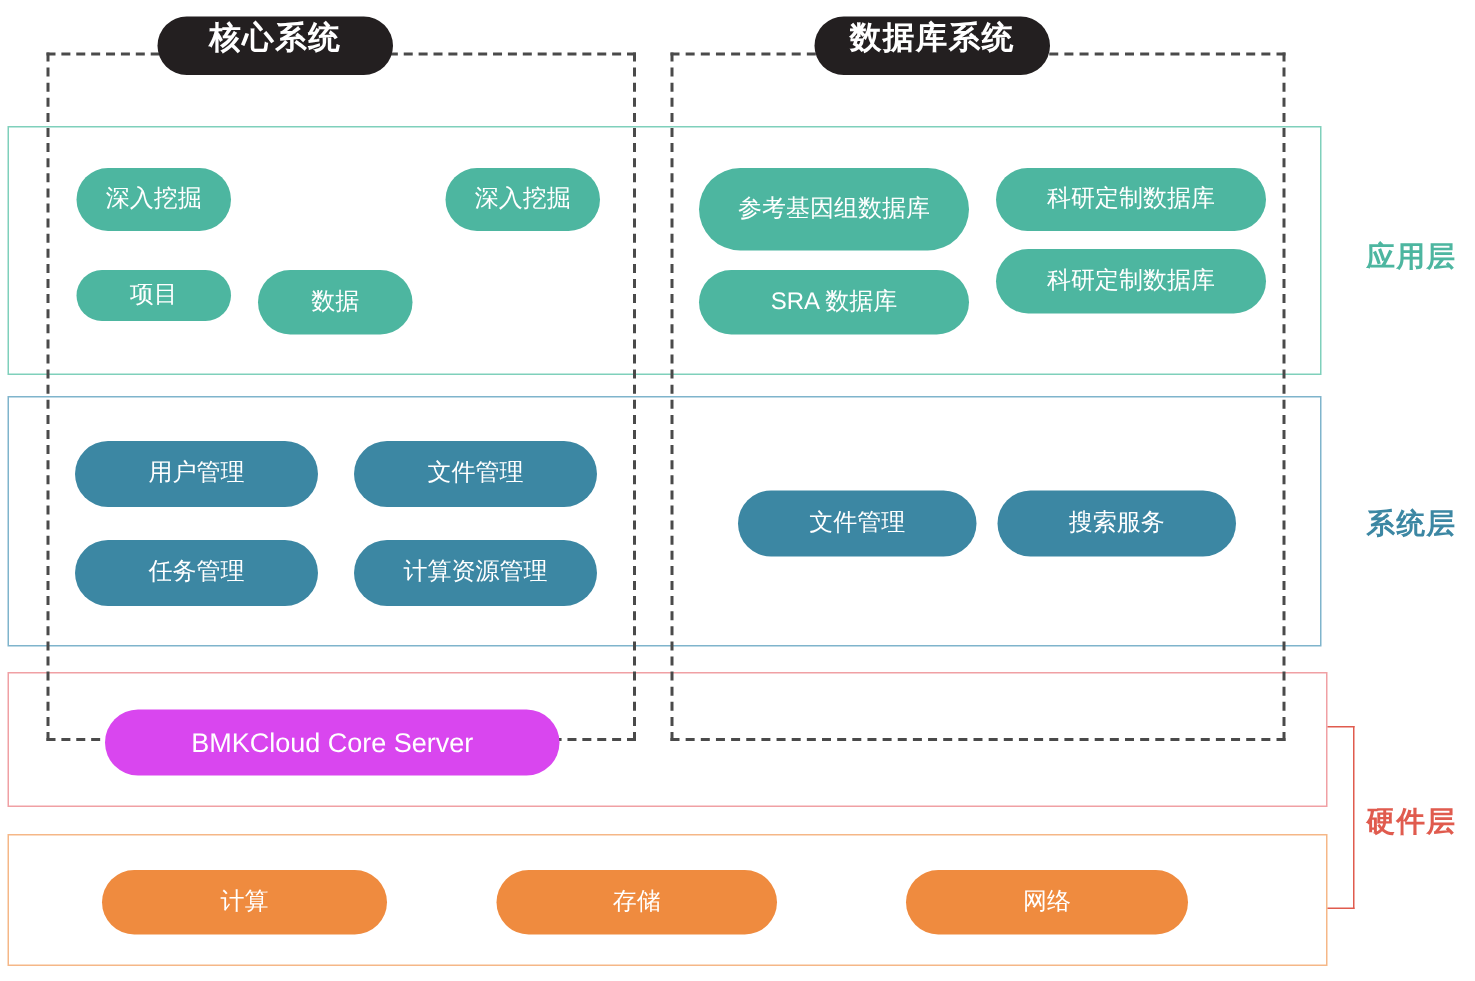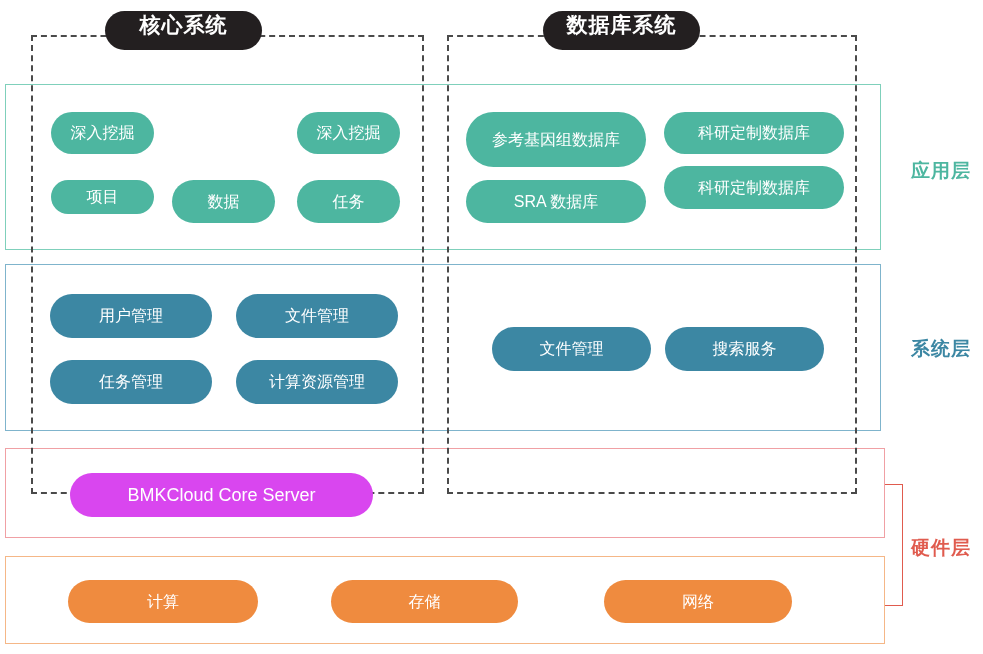--- a/index.html
+++ b/index.html
@@ -124,23 +124,20 @@
   </div>
   <div class="pill green" style="left:297px; top:112px; width:103px; height:42px;">
     <span>深入挖掘</span>
   </div>
   <div class="pill green" style="left:51px; top:180px; width:103px; height:34px;">
     <span>项目</span>
   </div>
   <div class="pill green" style="left:172px; top:180px; width:103px; height:43px;">
     <span>数据</span>
   </div>
-  <div class="pill green" style="left:297px; top:180px; width:103px; height:43px;">
-    <span>任务</span>
-  </div>
 
   <div class="pill green" style="left:466px; top:112px; width:180px; height:55px;">
     <span>参考基因组数据库</span>
   </div>
   <div class="pill green" style="left:664px; top:112px; width:180px; height:42px;">
     <span>科研定制数据库</span>
   </div>
   <div class="pill green" style="left:466px; top:180px; width:180px; height:43px;">
     <span>SRA 数据库</span>
   </div>

